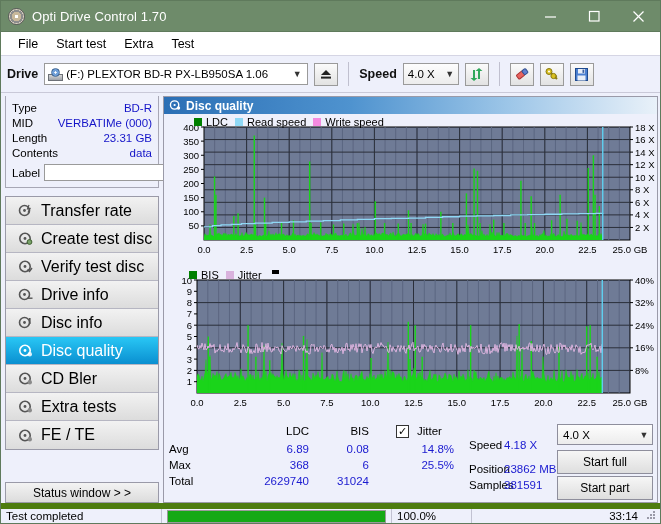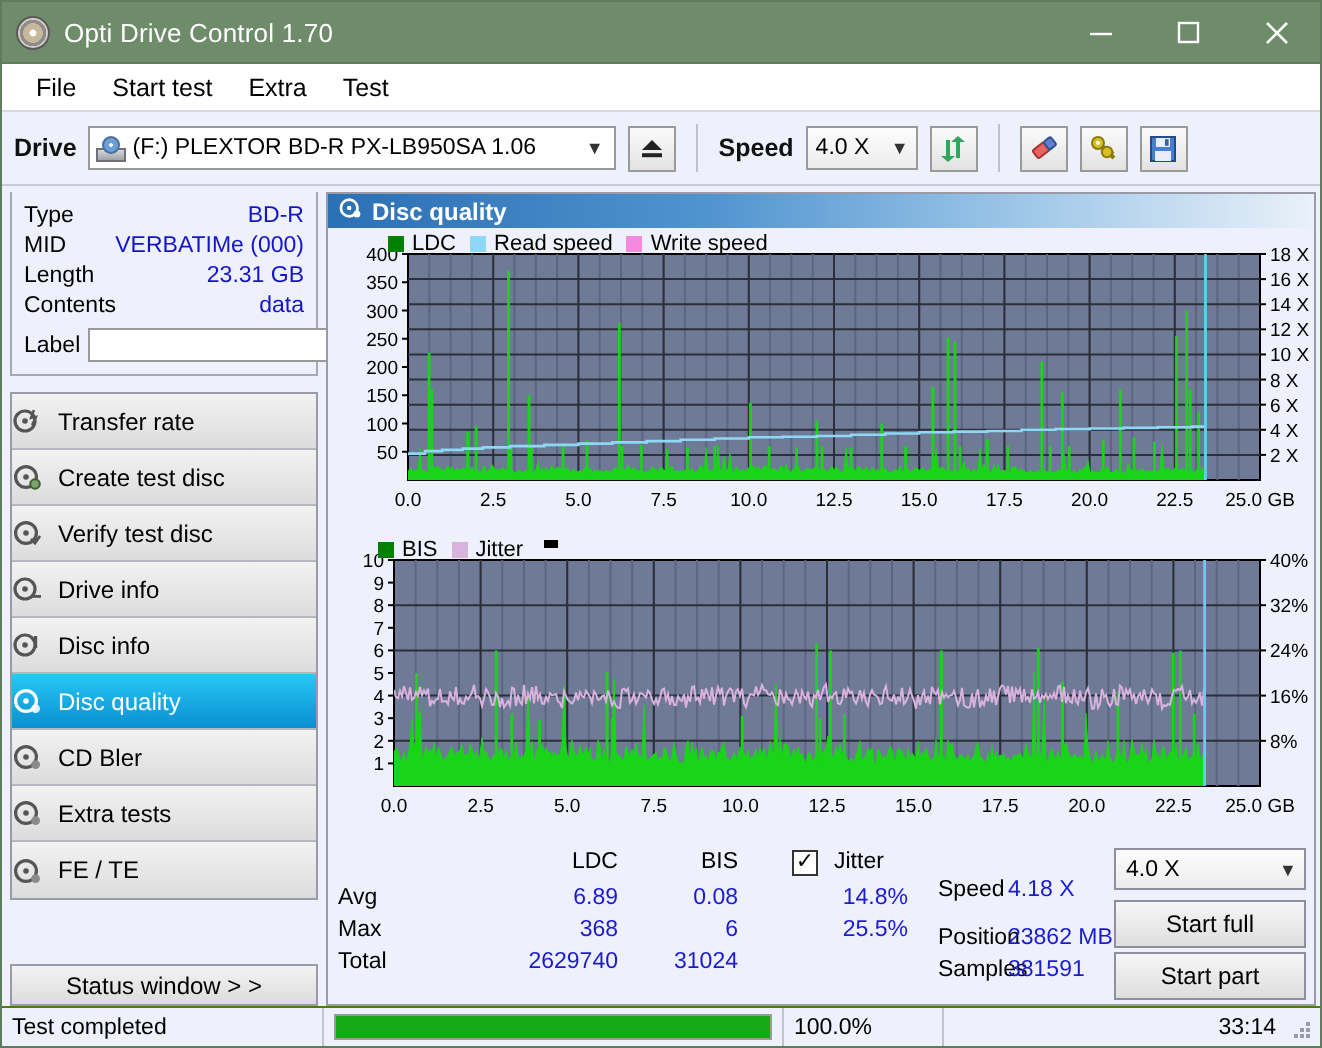--- a/index.html
+++ b/index.html
@@ -128,22 +128,22 @@
   .disc-btn {
     width:19px;height:19px;border:1px solid #9a9a9a;
     background:linear-gradient(#fbfbfb,#e2e2e2);
     display:flex;align-items:center;justify-content:center;
   }
 
   #navlist { margin-top: 8px; border:1px solid #9a9aa8; }
   .nav-item {
     height: 28px;
     display: flex; align-items: center;
-    padding-left: 0; gap: 8px;
-    font-size: 12px; color: #000;
+    padding-left: 12px; gap: 8px;
+    font-size: 16px; color: #000;
     background: linear-gradient(#f2f2f2,#dcdcdc);
     border-bottom: 1px solid #b6b6c2;
   }
   .nav-item:last-child { border-bottom: none; }
   .nav-item.active {
     background: linear-gradient(#29c7f5,#0a8fd0);
     color: #fff;
   }
   .nav-ico { width:15px;height:15px;flex:0 0 auto; }
 
@@ -203,21 +203,21 @@
     background: linear-gradient(#fdfdfd,#ececec);
     border:1px solid #8e8e9c;
     display:flex;align-items:center; padding-left:5px;
     font-size:11.5px;color:#000;
   }
 
   
   #statusbar {
     position:absolute; left:0; bottom:0; width:659px; height:20px;
     background:#eef0fb; display:flex; align-items:stretch;
-    border-top:1px solid #4d7c0f;
+    border-top:6px solid #4d7c0f;
   }
   .sb-cell { display:flex; align-items:center; padding:0 5px; font-size:11.5px; color:#000; }
   #sb-msg { width:160px; }
   #sb-progwrap { width:230px; display:flex; align-items:center; border-left:1px solid #c2c2d2; }
   #sb-prog-outer { flex:1 1 auto; height:13px; background:#fff; border:1px solid #9a9a9a; }
   #sb-prog-inner { height:100%; background:#15a915; }
   #sb-pct { width:80px; border-left:1px solid #c2c2d2; }
   #sb-time { flex:1 1 auto; justify-content:flex-end; padding-right:22px; border-left:1px solid #c2c2d2; }
   #grip { position:absolute; right:3px; bottom:2px; width:12px; height:12px; }
 </style>

